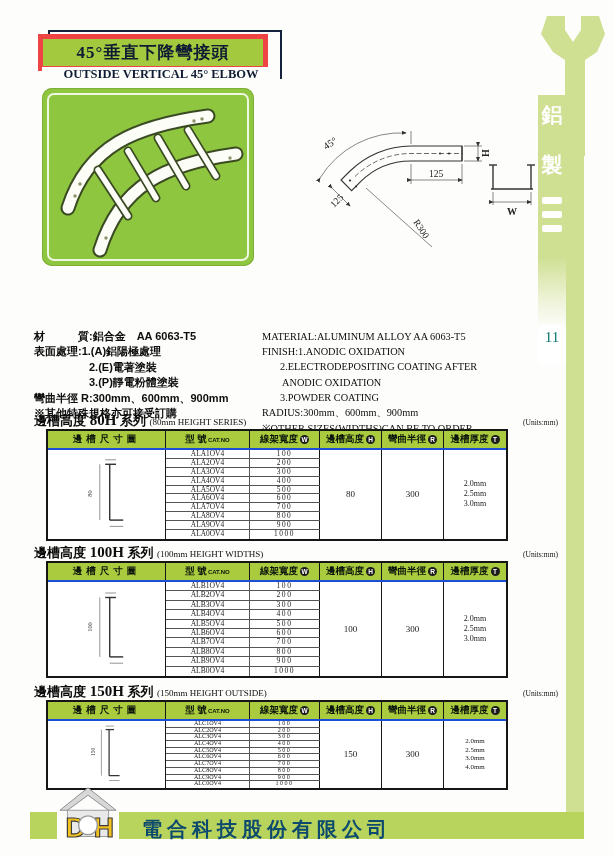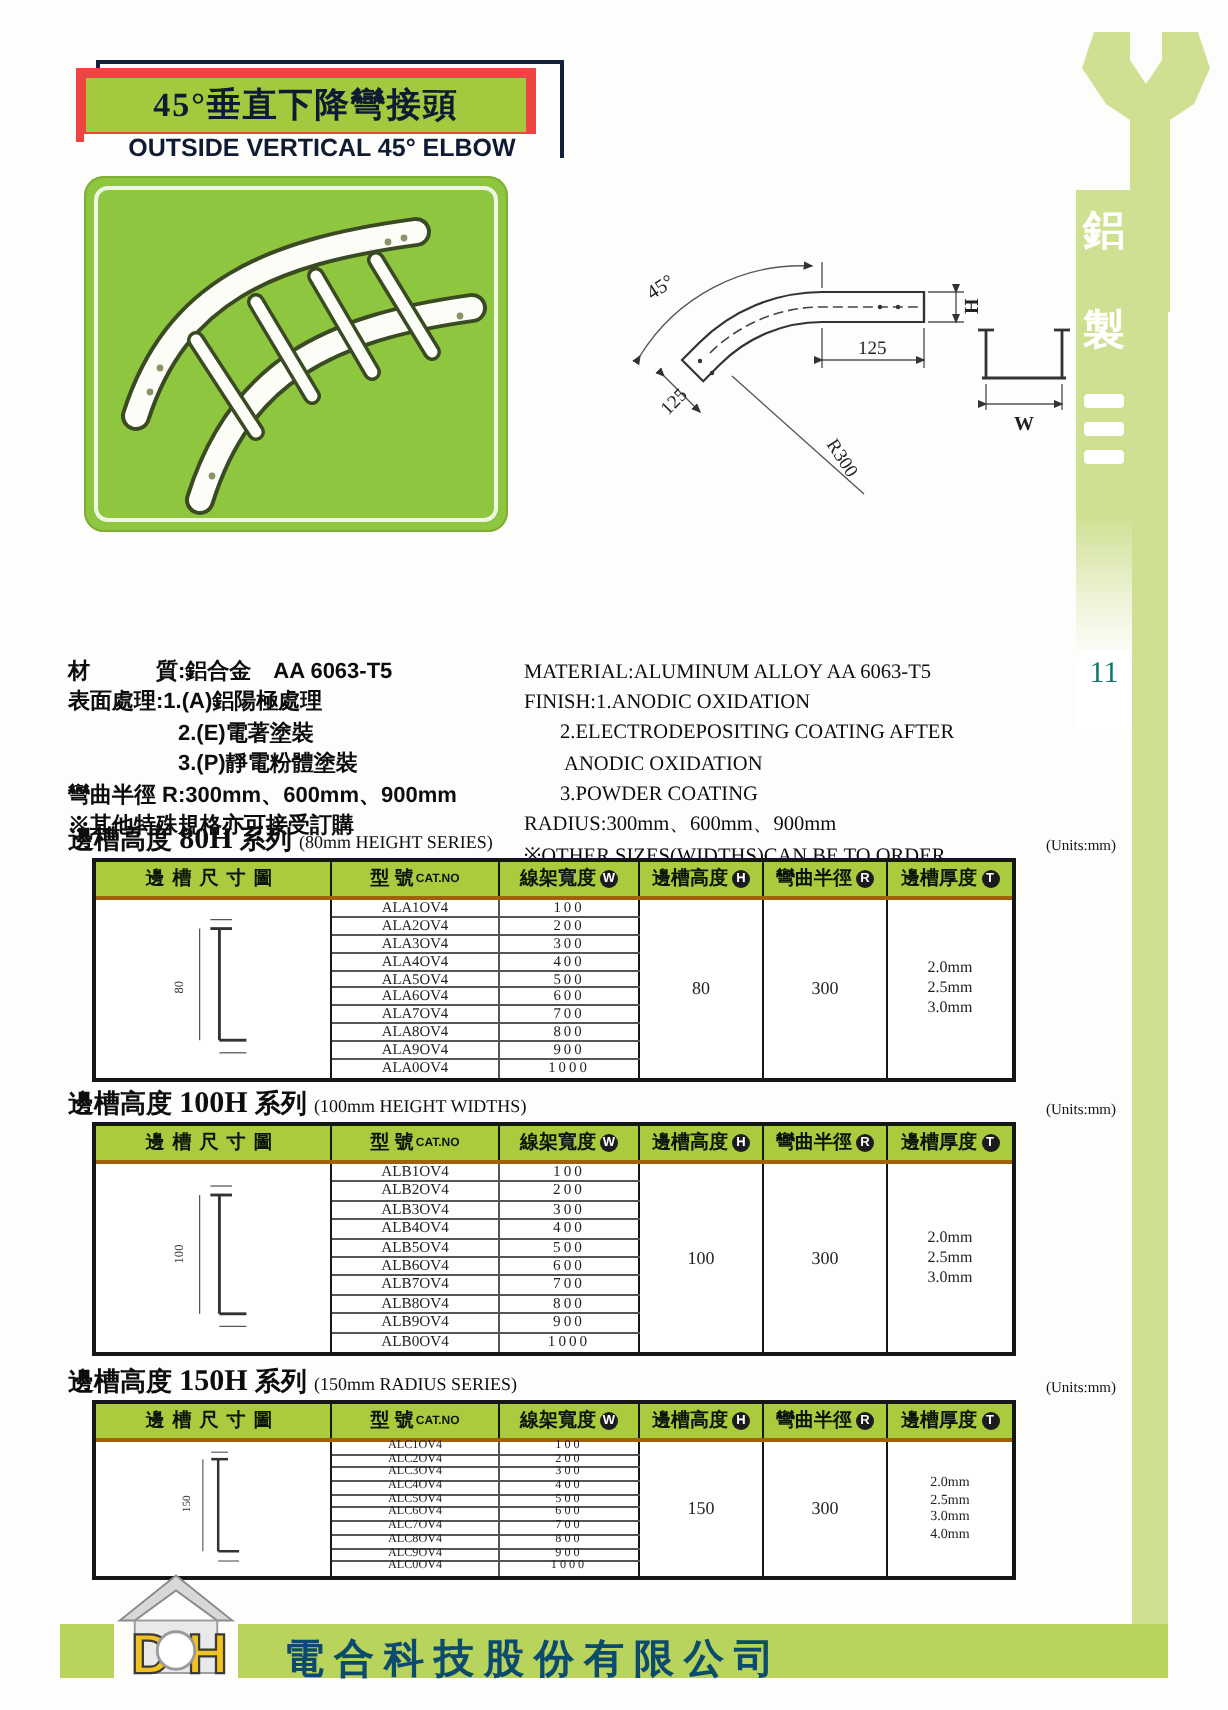--- a/index.html
+++ b/index.html
@@ -7,21 +7,21 @@
         font-family:"Liberation Sans",sans-serif;color:#111;}
   .abs{position:absolute;}
 
   
   #title-block{left:38px;top:28px;width:246px;height:58px;}
   #title-frame{position:absolute;left:10px;top:2px;right:2px;height:45px;border:2px solid #14213d;}
   #banner{position:absolute;left:0;top:6px;width:220px;height:27px;background:#a3c93e;
           border:5px solid #ef4444;display:flex;align-items:center;justify-content:center;
           font-family:"Liberation Serif",serif;font-weight:bold;font-size:17px;color:#0f1a33;letter-spacing:1px;}
   #banner-en{position:absolute;left:4px;top:39px;width:238px;text-align:center;background:#fdfdfc;
-          font-family:Liberation Sans, sans-serif;font-weight:bold;font-size:12.5px;color:#0f1a33;}
+          font-family:Liberation Serif, serif;font-weight:bold;font-size:12.5px;color:#0f1a33;}
 
   
   #photo{left:42px;top:88px;width:212px;height:178px;background:#8fc63f;border-radius:10px;
          box-shadow:0 0 0 1px #7fae37 inset;}
   #photo .inner{position:absolute;left:5px;top:5px;right:5px;bottom:5px;
          border:2px solid rgba(255,255,255,.85);border-radius:7px;}
   #photo svg{position:absolute;left:0;top:0;}
 
   
   #drawing{left:296px;top:128px;width:242px;height:124px;}
@@ -37,21 +37,21 @@
   .tsection{position:absolute;left:34px;width:524px;}
   #t1{top:411px;--rh:8.9px;--rfs:7.4px;}
   #t2{top:543px;--rh:9.4px;--rfs:7.6px;}
   #t3{top:682px;--rh:6.7px;--rfs:6.1px;}
   .ttitle{position:relative;height:17px;white-space:nowrap;}
   .tt-zh{font-size:13px;font-weight:bold;color:#0d0d0d;}
   .tt-series{font-size:15px;font-weight:bold;font-family:"Liberation Serif",serif;color:#0d0d0d;}
   .tt-sub{font-size:9px;font-family:"Liberation Serif",serif;color:#0d0d0d;}
   .units{position:absolute;right:0;bottom:1px;font-size:7.5px;font-family:"Liberation Serif",serif;}
   .stable{margin-left:12px;margin-top:1px;width:458px;border:2px solid #161616;box-sizing:content-box;background:#fff;}
-  .shead{display:flex;background:#a9cb3d;border-bottom:2px solid #a16207;height:17px;}
+  .shead{display:flex;background:#a9cb3d;border-bottom:2px solid #1d4ed8;height:17px;}
   .hc{display:flex;align-items:center;justify-content:center;font-size:9.5px;font-weight:bold;
       color:#0c140c;box-sizing:border-box;border-right:1px solid #161616;}
   .hc:last-child{border-right:none;}
   .hsub{font-size:6px;font-weight:bold;margin-left:1px;}
   .badge{display:inline-block;width:9px;height:9px;border-radius:50%;background:#1c1c1c;color:#fff;
          font-size:6.5px;line-height:9px;text-align:center;margin-left:2px;font-weight:bold;}
   .w-diag{width:118px;letter-spacing:4px;}
   .w-cat{width:84px;}
   .w-w{width:70px;}
   .w-h{width:62px;}
@@ -389,21 +389,21 @@
         <div class="tline">2.0mm</div>
             <div class="tline">2.5mm</div>
             <div class="tline">3.0mm</div>
           </div>
       </div>
     </div>
   </section>
 
   <section class="tsection" id="t3">
     <div class="ttitle">
-      <span class="tt-zh">邊槽高度 </span><span class="tt-series">150H</span><span class="tt-zh"> 系列 </span><span class="tt-sub">(150mm RADIUS SERIES)</span>
+      <span class="tt-zh">邊槽高度 </span><span class="tt-series">150H</span><span class="tt-zh"> 系列 </span><span class="tt-sub">(150mm HEIGHT OUTSIDE)</span>
       <span class="units">(Units:mm)</span>
     </div>
     <div class="stable">
       <div class="shead">
         <div class="hc w-diag">邊槽尺寸圖</div>
         <div class="hc w-cat">
             <span>型 號</span>
             <span class="hsub">CAT.NO</span>
           </div>
         <div class="hc w-w">

